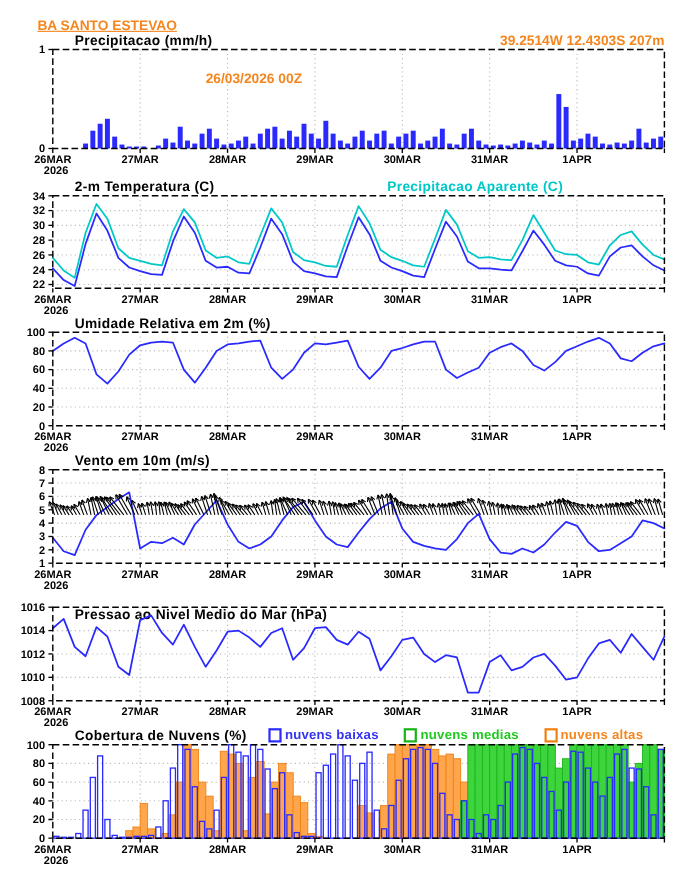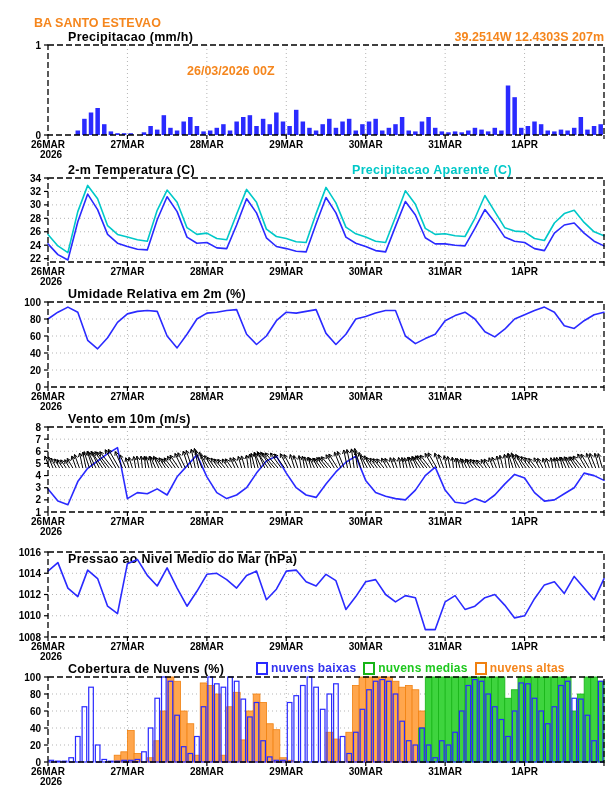--- a/index.html
+++ b/index.html
@@ -1,26 +1,26 @@
 <!DOCTYPE html>
 <html><head>
 <meta charset="utf-8">
 <style>
   html,body{margin:0;padding:0;background:#ffffff;}
   #sheet{position:relative;width:612px;height:792px;background:#ffffff;overflow:hidden;
          font-family:"Liberation Sans",sans-serif;}
   .hdr-title{position:absolute;top:1px;left:0;width:612px;text-align:center;
              font:700 14px "Liberation Sans",sans-serif;color:#3333f0;letter-spacing:.4px;}
-  .hdr-station{position:absolute;top:16px;left:34px;font:700 12.5px "Liberation Sans",sans-serif;color:#f5861d;}
+  .hdr-station{position:absolute;top:16px;left:34px;font:700 12.5px "Liberation Sans",sans-serif;color:#f5861d;text-decoration:underline;}
   .hdr-run{position:absolute;top:16px;left:187px;font:700 12.5px "Liberation Sans",sans-serif;color:#f5861d;margin-top:48px;}
   .hdr-coords{position:absolute;top:30px;right:8px;font:700 12.5px "Liberation Sans",sans-serif;color:#f5861d;}
   .ptitle{position:absolute;left:68px;font:700 12.5px "Liberation Sans",sans-serif;color:#000;letter-spacing:.3px;}
   .t0{top:30px;} .t1{top:163px;} .t2{top:287px;} .t3{top:412px;} .t4{top:552px;} .t5{top:662px;}
   .ptitle2{position:absolute;left:352px;top:163px;font:700 12.5px "Liberation Sans",sans-serif;color:#00c8c8;letter-spacing:.3px;}
-  .legend{position:absolute;left:256px;top:661px;display:flex;gap:7px;align-items:flex-end;}
+  .legend{position:absolute;left:244px;top:661px;display:flex;gap:23px;align-items:flex-end;}
   .leg-item{display:flex;align-items:center;font:700 12px "Liberation Sans",sans-serif;letter-spacing:.2px;}
   .leg-box{display:inline-block;width:8px;height:9px;background:#fff;border:2px solid #000;margin-right:3px;}
   #chart{position:absolute;left:0;top:0;}
 </style>
 </head>
 <body>
 
 <div id="sheet">
   <div class="hdr-station">BA SANTO ESTEVAO</div>
   <div class="hdr-run">26/03/2026 00Z</div>

